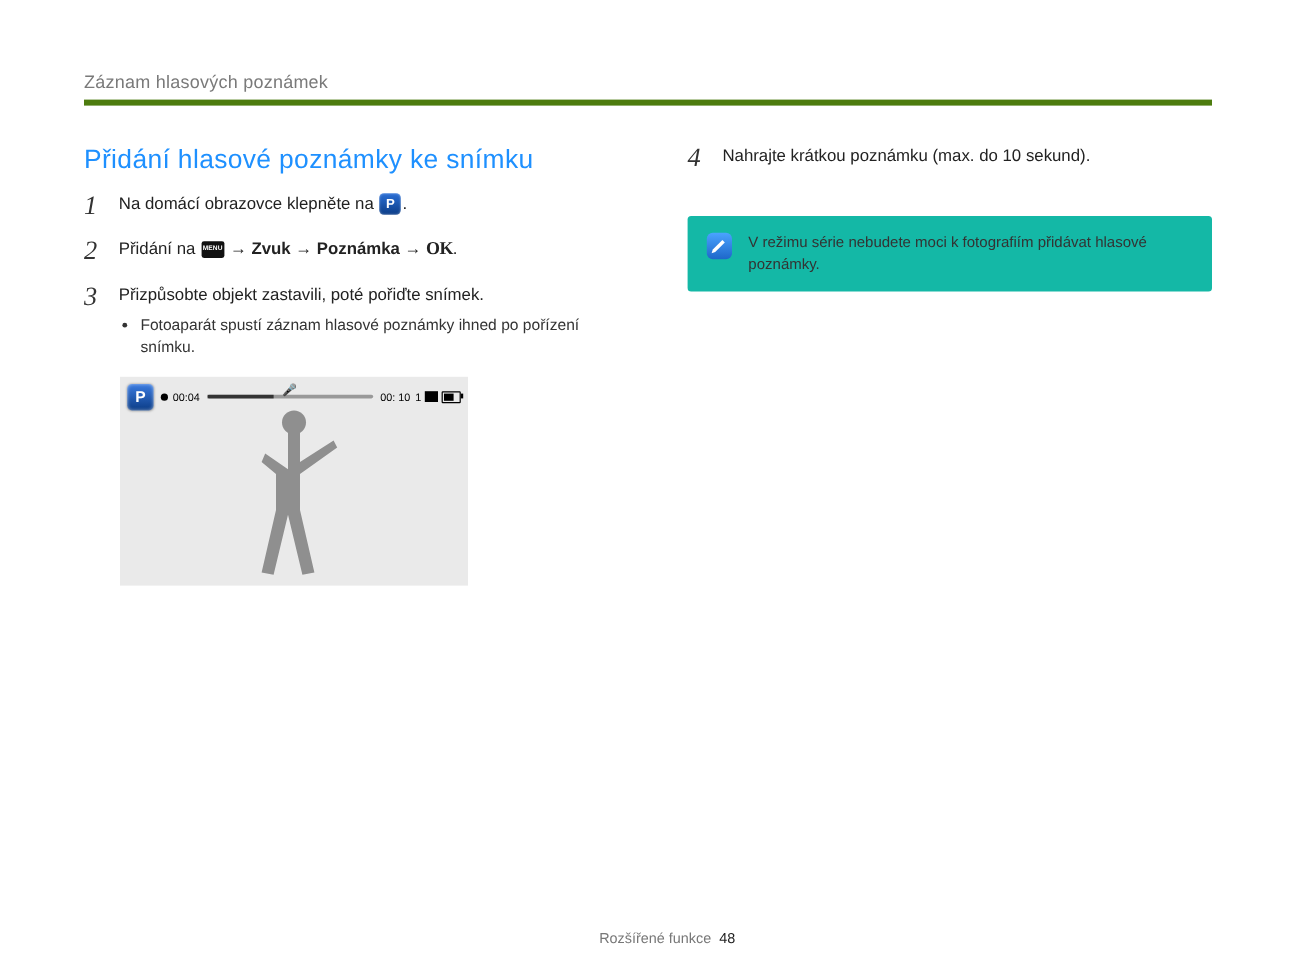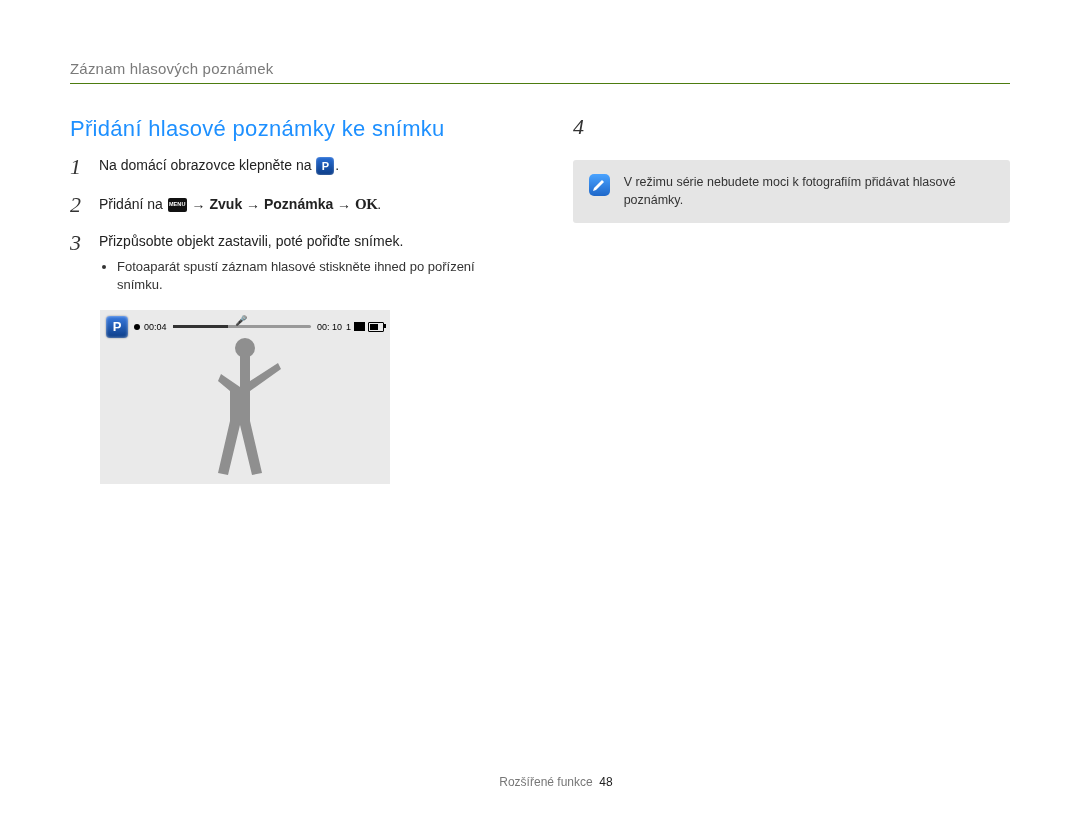--- a/index.html
+++ b/index.html
@@ -14,21 +14,21 @@
   .page {
     box-sizing: border-box;
     padding: 60px 70px 30px 70px;
     width: 100%;
     height: 100%;
     position: relative;
   }
   .section-header {
     font-size: 15px;
     color: #7a7a7a;
-    border-bottom: 1px solid #4d7c0f;
+    border-bottom: 5px solid #4d7c0f;
     padding-bottom: 6px;
     letter-spacing: 0.2px;
   }
   .columns {
     display: flex;
     gap: 66px;
     margin-top: 32px;
   }
   .col {
     flex: 1;
@@ -193,24 +193,24 @@
     position:absolute;
     left:50%;
     transform:translateX(-50%);
     top:24px;
     bottom:4px;
     width:90px;
   }
   .note-box {
     display:flex;
     gap:14px;
-    background:#e5e5e5;
+    background:#14b8a6;
     border-radius:3px;
     padding:14px 16px;
-    margin-top:22px;
+    margin-top:38px;
     align-items:flex-start;
   }
   .note-badge {
     width:22px;
     height:22px;
     border-radius:5px;
     background:linear-gradient(#4aa3ff,#1e67c9);
     color:#fff;
     display:flex;
     align-items:center;
@@ -259,21 +259,21 @@
         <div class="step-body">
           <span>Přidání na </span><span class="inline-icon icon-menu">MENU</span><b> → </b><b>Zvuk</b><b> → </b><b>Poznámka</b><b> → </b><span class="ok-glyph">OK</span><span>.</span>
         </div>
       </div>
 
       <div class="step">
         <div class="step-num">3</div>
         <div class="step-body">
           <span>Přizpůsobte objekt zastavili, poté pořiďte snímek.</span>
           <ul class="bullet">
-            <li>Fotoaparát spustí záznam hlasové stiskněte ihned po pořízení snímku.</li>
+            <li>Fotoaparát spustí záznam hlasové poznámky ihned po pořízení snímku.</li>
           </ul>
         </div>
       </div>
 
       <div class="camera-shot">
         <div class="osd-topbar">
           <span class="p-badge">P</span>
           <span class="rec-dot"></span>
           <span>00:04</span>
           <div class="osd-progress">
@@ -296,20 +296,21 @@
         </div>
       </div>
 
     </div>
 
     <div class="col">
 
       <div class="step">
         <div class="step-num">4</div>
         <div class="step-body">
+          <span>Nahrajte krátkou poznámku (max. do 10 sekund).</span>
         </div>
       </div>
 
       <div class="note-box">
         <div class="note-badge">
           <svg width="14" height="14" viewBox="0 0 14 14">
               <path fill="#fff" d="M2 10 L10 2 L12 4 L4 12 L1 13 Z"></path>
             </svg>
         </div>
         <div class="note-text">V režimu série nebudete moci k fotografiím přidávat hlasové poznámky.</div>

